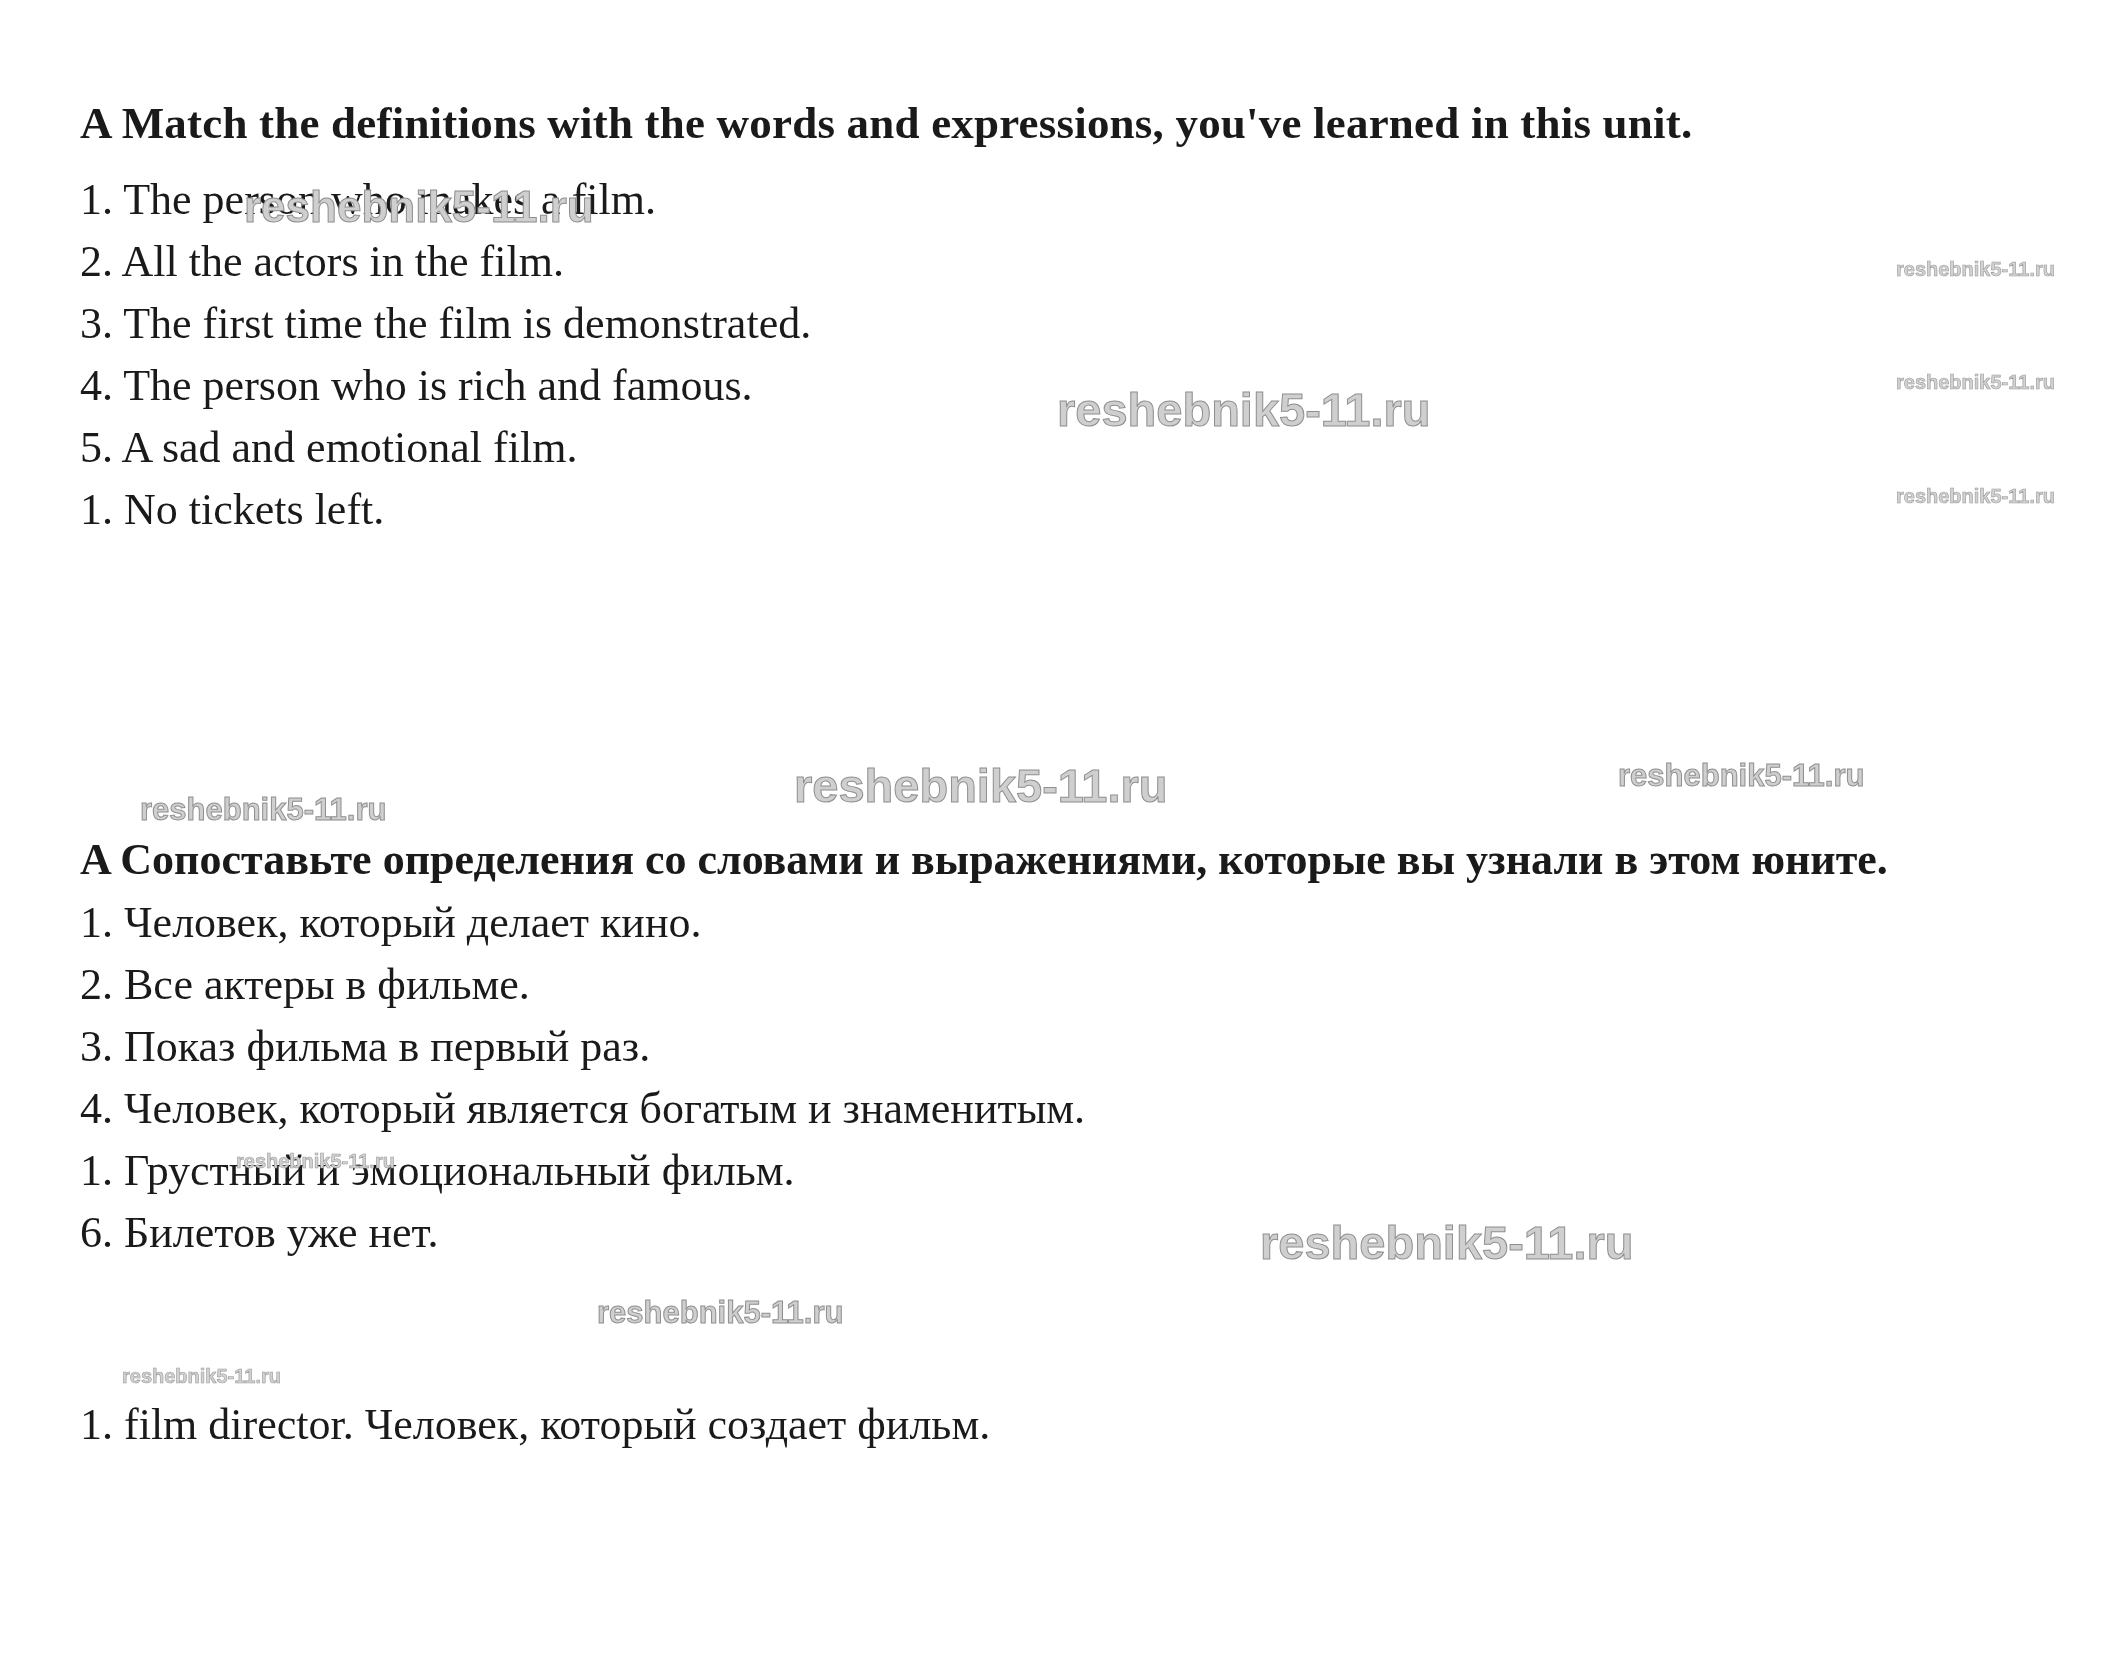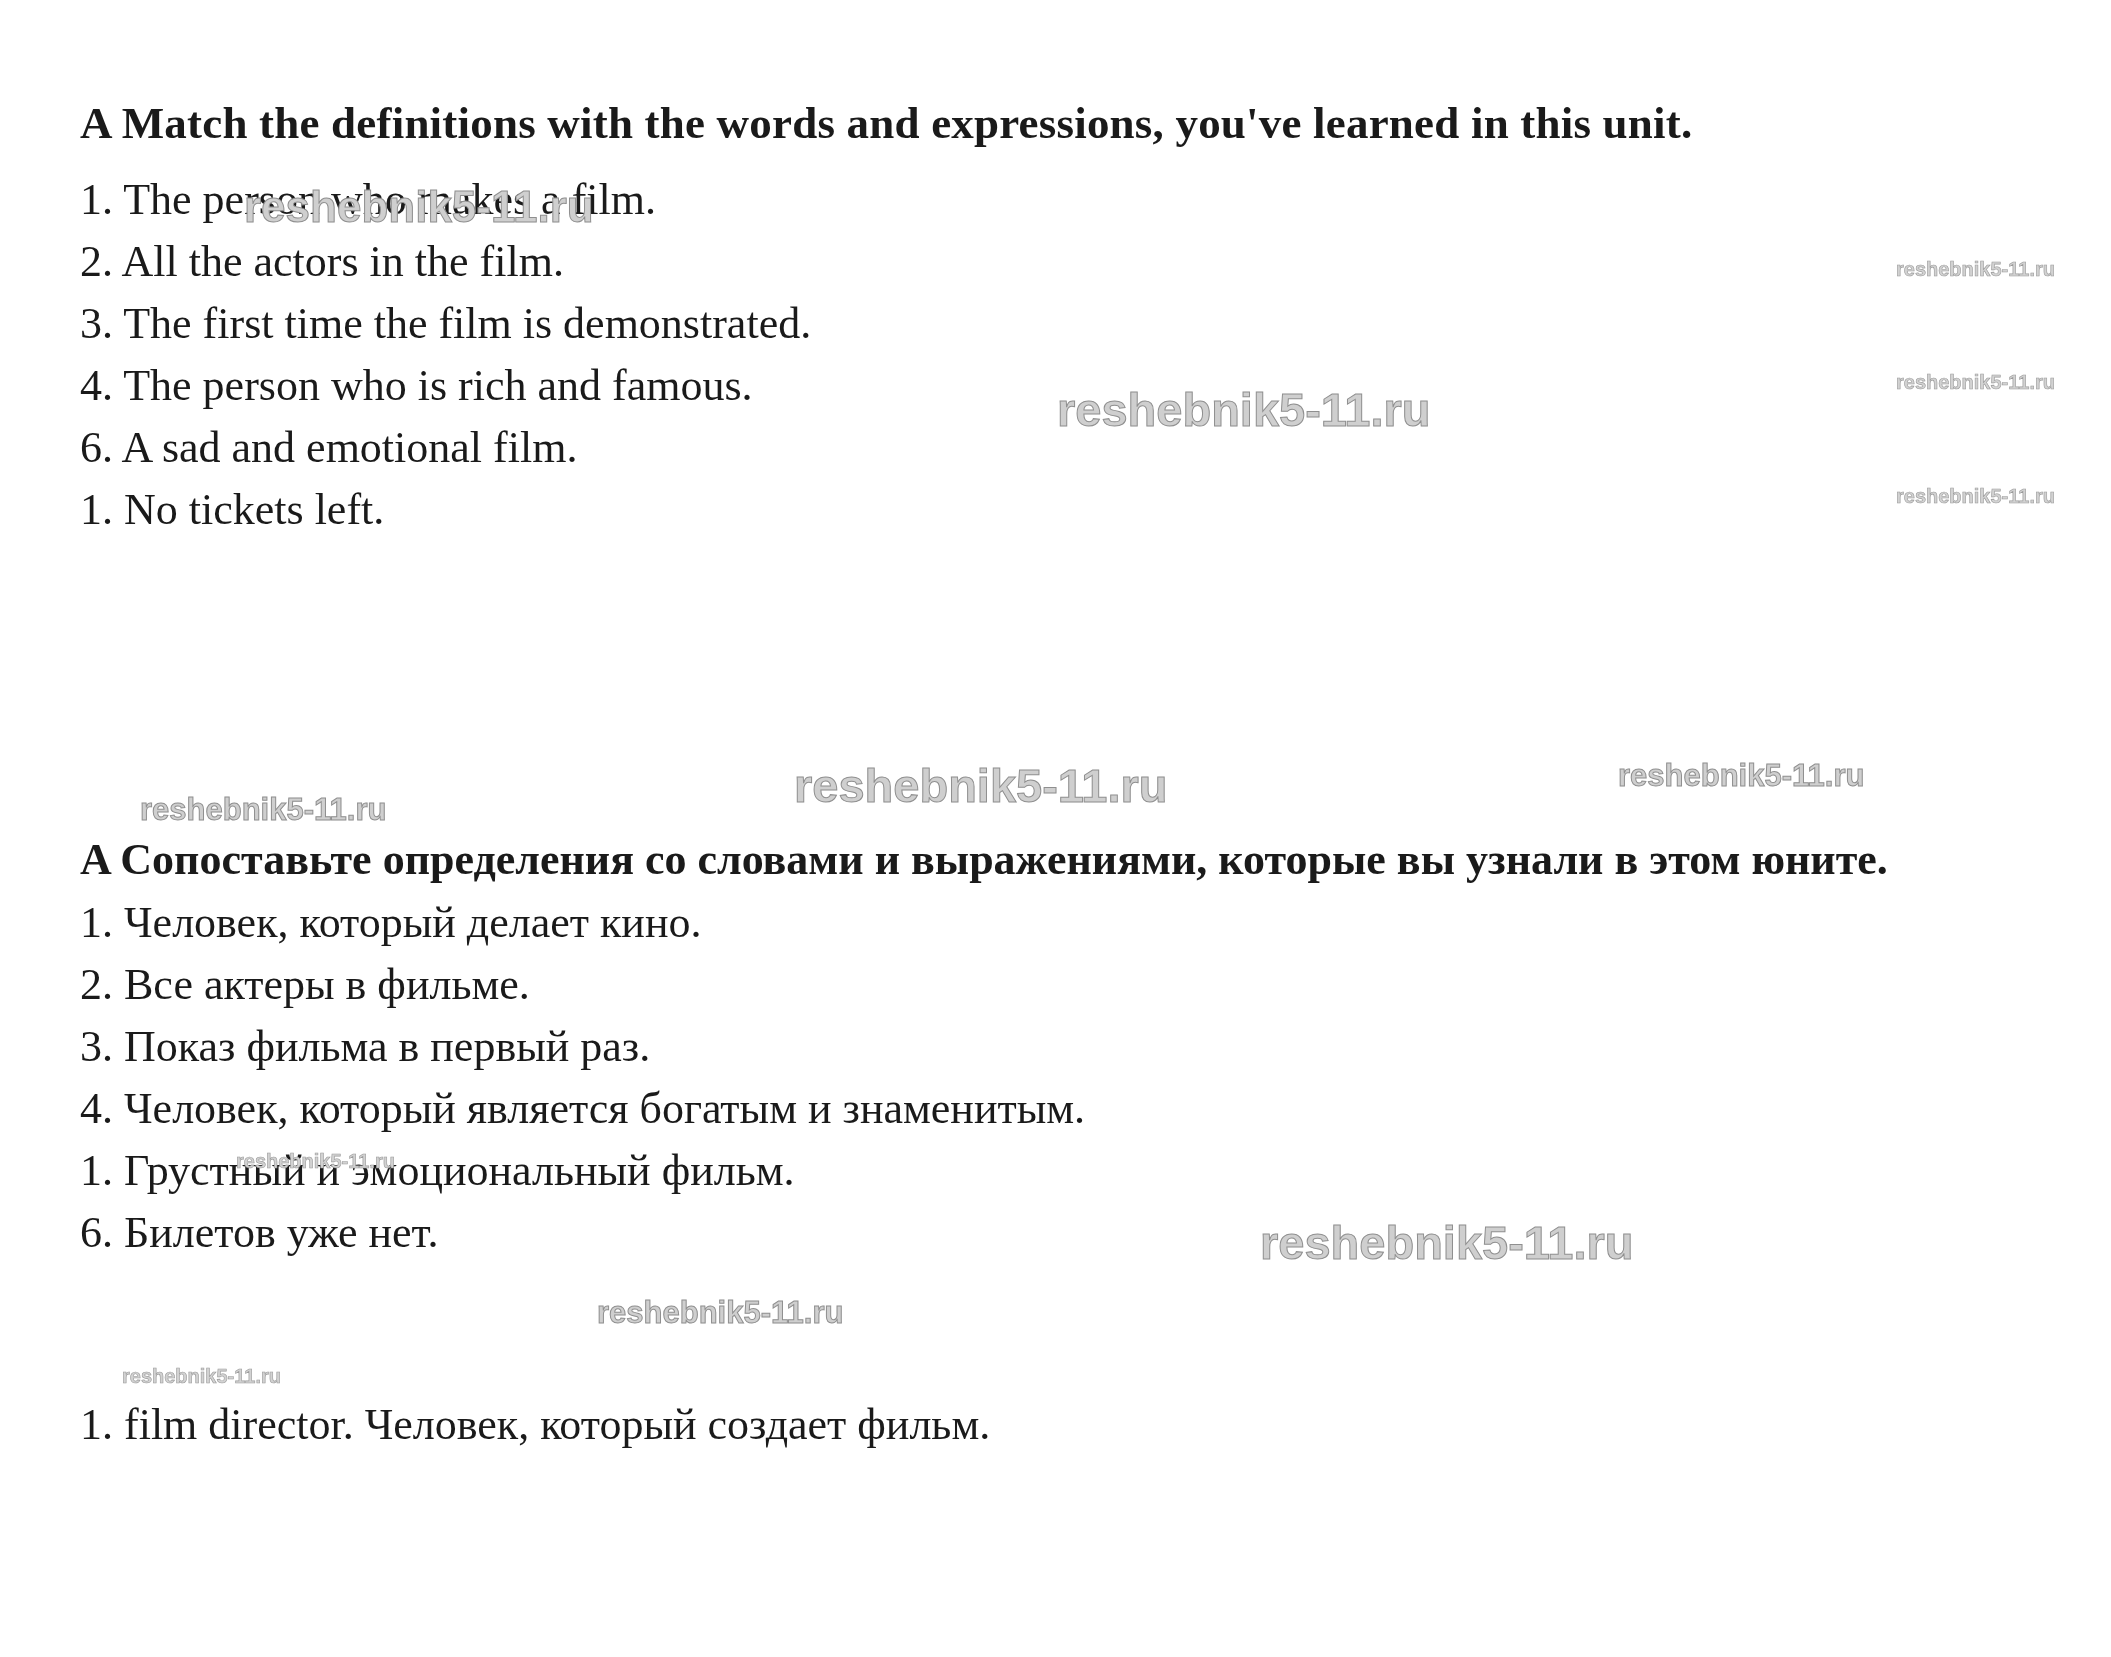--- a/index.html
+++ b/index.html
@@ -90,21 +90,21 @@
 
   <div class="content">
 
     <div class="block-en">
       <div class="heading">A Match the definitions with the words and expressions, you've learned in this unit.</div>
       <div class="list-en">
         <div class="item">1. The person who makes a film.</div>
         <div class="item">2. All the actors in the film.</div>
         <div class="item">3. The first time the film is demonstrated.</div>
         <div class="item">4. The person who is rich and famous.</div>
-        <div class="item">6. A sad and emotional film.</div>
+        <div class="item">5. A sad and emotional film.</div>
         <div class="item">1. No tickets left.</div>
       </div>
     </div>
 
     <div class="block-ru">
       <div class="heading-ru">A Сопоставьте определения со словами и выражениями, которые вы узнали в этом юните.</div>
       <div class="list-ru">
         <div class="item">1. Человек, который делает кино.</div>
         <div class="item">2. Все актеры в фильме.</div>
         <div class="item">3. Показ фильма в первый раз.</div>

